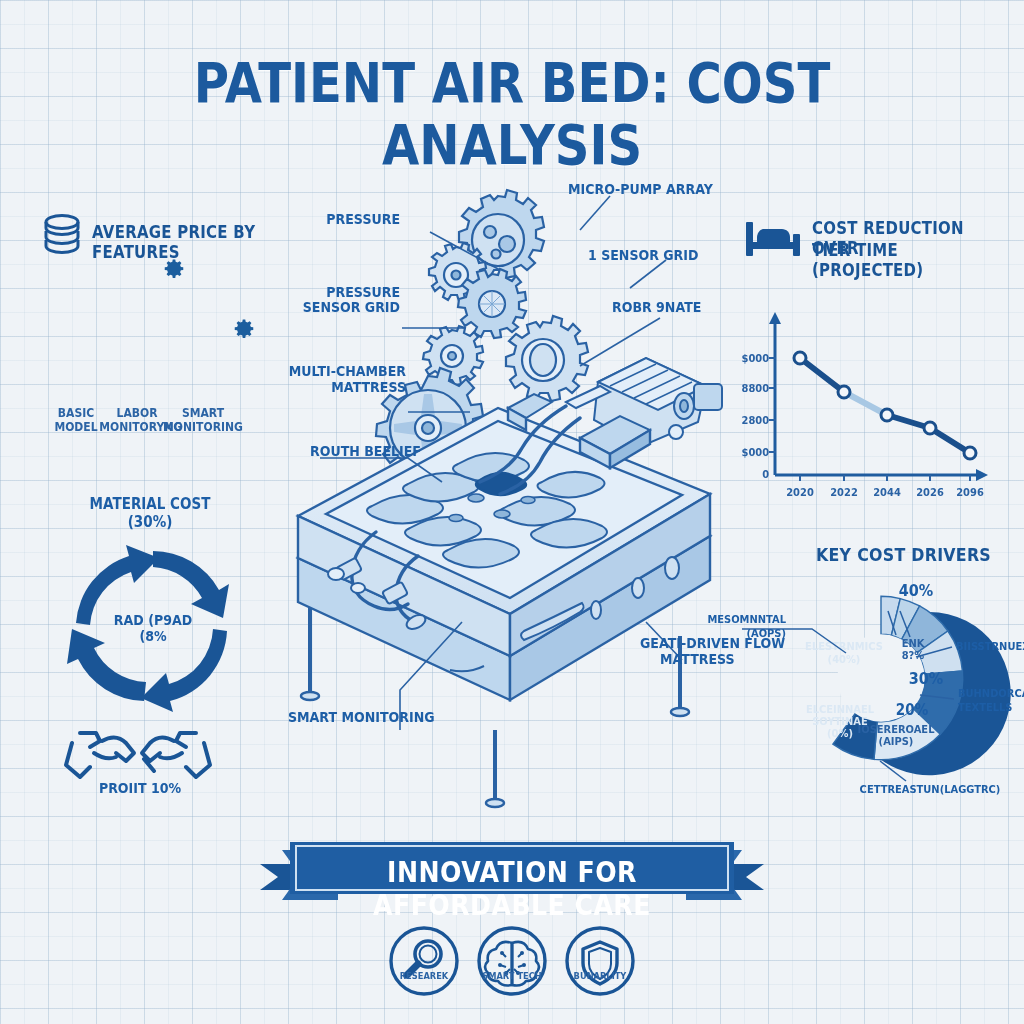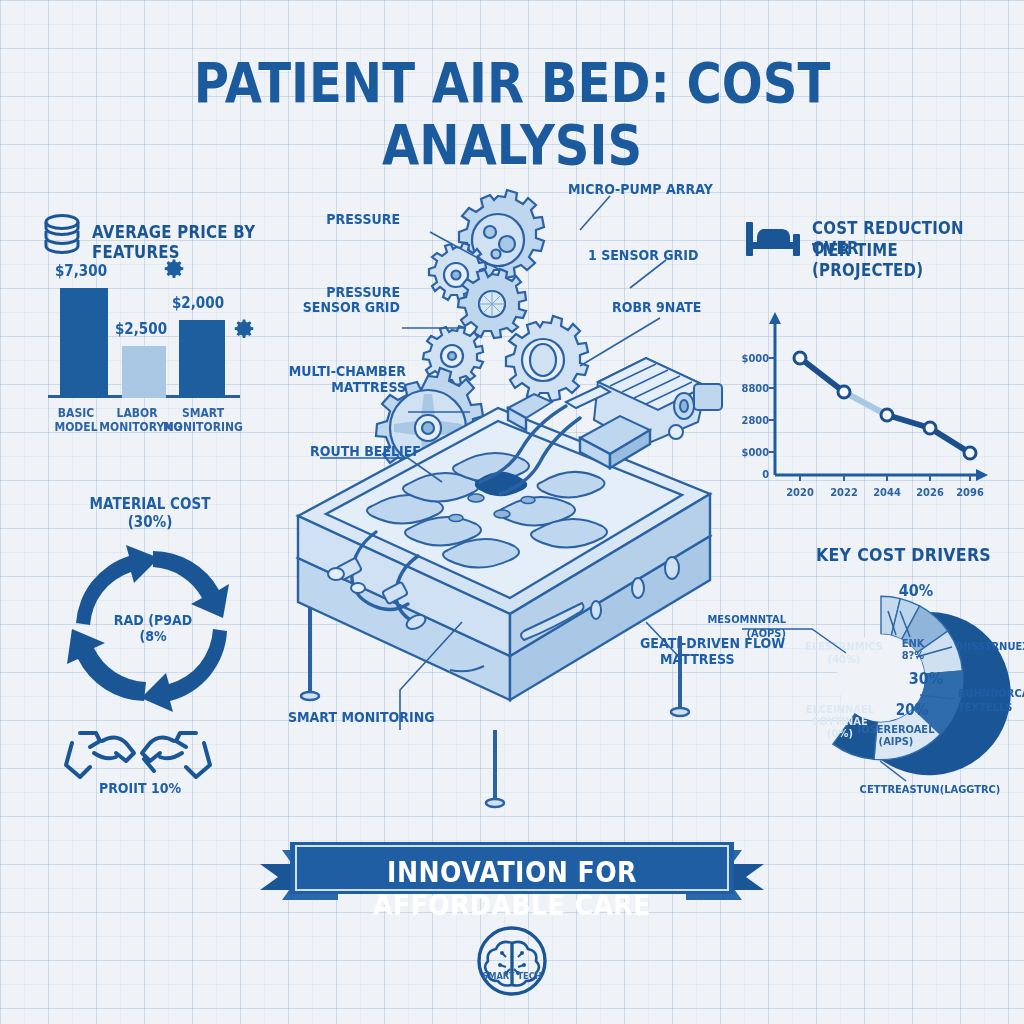--- a/index.html
+++ b/index.html
@@ -103,32 +103,20 @@
           <path fill="#1c5e9e" d="M10.6 1.5h2.8l.4 2.6 2.1.9 2.2-1.5 2 2-1.5 2.2.9 2.1 2.6.4v2.8l-2.6.4-.9 2.1 1.5 2.2-2 2-2.2-1.5-2.1.9-.4 2.6h-2.8l-.4-2.6-2.1-.9-2.2 1.5-2-2 1.5-2.2-.9-2.1-2.6-.4v-2.8l2.6-.4.9-2.1L3.9 5.5l2-2 2.2 1.5 2.1-.9z"></path>
         </svg>
     </div>
     <div class="abs" style="left:193px;top:110px;">
       <svg width="22" height="22" viewBox="0 0 24 24">
           <path fill="#1c5e9e" d="M12 8.2a3.8 3.8 0 100 7.6 3.8 3.8 0 000-7.6zm0 2.4a1.4 1.4 0 110 2.8 1.4 1.4 0 010-2.8z"></path>
           <path fill="#1c5e9e" d="M10.6 1.5h2.8l.4 2.6 2.1.9 2.2-1.5 2 2-1.5 2.2.9 2.1 2.6.4v2.8l-2.6.4-.9 2.1 1.5 2.2-2 2-2.2-1.5-2.1.9-.4 2.6h-2.8l-.4-2.6-2.1-.9-2.2 1.5-2-2 1.5-2.2-.9-2.1-2.6-.4v-2.8l2.6-.4.9-2.1L3.9 5.5l2-2 2.2 1.5 2.1-.9z"></path>
         </svg>
     </div>
 
-    <div class="abs" id="bars" style="left:8px;top:55px;width:190px;height:135px;">
-      <div class="axis" style="width:192px;"></div>
-
-      <div class="barval" style="left:2px;top:-1px;width:62px;">$7,300</div>
-      <div class="bar" style="left:12px;width:48px;height:110px;background:#1c5e9e;"></div>
-
-      <div class="barval" style="left:62px;top:57px;width:62px;">$2,500</div>
-      <div class="bar" style="left:74px;width:44px;height:52px;background:#a8c8e4;"></div>
-
-      <div class="barval" style="left:119px;top:31px;width:62px;">$2,000</div>
-      <div class="bar" style="left:131px;width:46px;height:78px;background:#1c5e9e;"></div>
-    </div>
 
     <div class="abs">
       <div class="barcat" style="left:-6px;top:198px;width:84px;">BASIC</div>
       <div class="barcat" style="left:-6px;top:212px;width:84px;">MODEL</div>
     </div>
     <div class="abs">
       <div class="barcat" style="left:55px;top:198px;width:84px;">LABOR</div>
       <div class="barcat" style="left:55px;top:212px;width:84px;">MONITORYNG</div>
     </div>
     <div class="abs">
@@ -497,20 +485,31 @@
 
       <rect x="38" y="6" width="444" height="52" fill="#1f5ea3"></rect>
       <rect x="44" y="10" width="432" height="44" fill="none" stroke="#cfe1f2" stroke-width="2"></rect>
     </svg>
     <div class="abs" id="banner-text" style="left:38px;top:20px;width:444px;text-align:center;">INNOVATION FOR AFFORDABLE CARE</div>
   </div>
 
   <div class="abs" style="left:300px;top:925px;width:424px;height:80px;">
 
 
+    <div class="abs" style="left:88px;top:0px;">
+      <svg width="72" height="72" viewBox="0 0 72 72">
+        <circle cx="36" cy="36" r="33" fill="none" stroke="#1a5596" stroke-width="3.4"></circle>
+        <g fill="none" stroke="#1a5596" stroke-width="3.6" stroke-linecap="round">
+          <circle cx="40" cy="29" r="13"></circle>
+          <circle cx="40" cy="29" r="8.5" stroke-width="2"></circle>
+          <path d="M30 39 L19 50" stroke-width="7"></path>
+        </g>
+      </svg>
+      <div class="ic-cap" style="left:-9px;top:46px;">RESEAREK</div>
+    </div>
 
     <div class="abs" style="left:176px;top:0px;">
       <svg width="72" height="72" viewBox="0 0 72 72">
         <circle cx="36" cy="36" r="33" fill="none" stroke="#1a5596" stroke-width="3.4"></circle>
         <g fill="none" stroke="#1a5596" stroke-width="2.6" stroke-linejoin="round">
           <path d="M36 18 q-12 -4 -16 6 q-10 2 -8 12 q-6 6 0 12 q0 8 10 8 q4 6 14 4 z"></path>
           <path d="M36 18 q12 -4 16 6 q10 2 8 12 q6 6 0 12 q0 8 -10 8 q-4 6 -14 4 z"></path>
           <path d="M36 18 v42"></path>
           <g stroke-width="2">
               <path d="M26 28 l4 4 M24 40 l6 2 M30 48 l4 -4 M46 28 l-4 4 M48 40 l-6 2 M42 48 l-4 -4"></path>
@@ -521,16 +520,26 @@
               <circle cx="30" cy="48" r="2"></circle>
               <circle cx="46" cy="28" r="2"></circle>
               <circle cx="48" cy="40" r="2"></circle>
               <circle cx="42" cy="48" r="2"></circle>
             </g>
         </g>
       </svg>
       <div class="ic-cap" style="left:-9px;top:46px;">SMART TECH</div>
     </div>
 
+    <div class="abs" style="left:264px;top:0px;">
+      <svg width="72" height="72" viewBox="0 0 72 72">
+        <circle cx="36" cy="36" r="33" fill="none" stroke="#1a5596" stroke-width="3.4"></circle>
+        <g fill="none" stroke="#1a5596" stroke-width="3.4" stroke-linejoin="round">
+          <path d="M36 17 L53 24 v14 q0 13 -17 21 q-17 -8 -17 -21 V24 z"></path>
+          <path d="M36 23 L47 27 v12 q0 9 -11 15 q-11 -6 -11 -15 V27 z" stroke-width="2"></path>
+        </g>
+      </svg>
+      <div class="ic-cap" style="left:-9px;top:46px;">BUNARLITY</div>
+    </div>
 
   </div>
 
 </div>
 
 </body></html>

